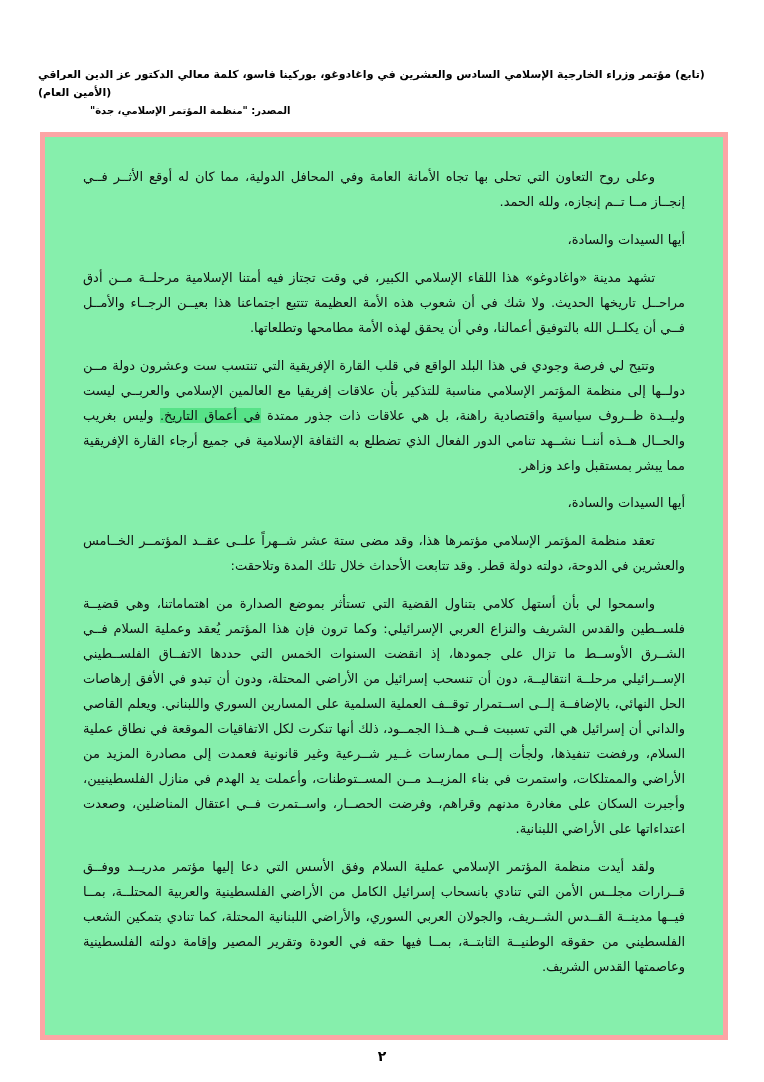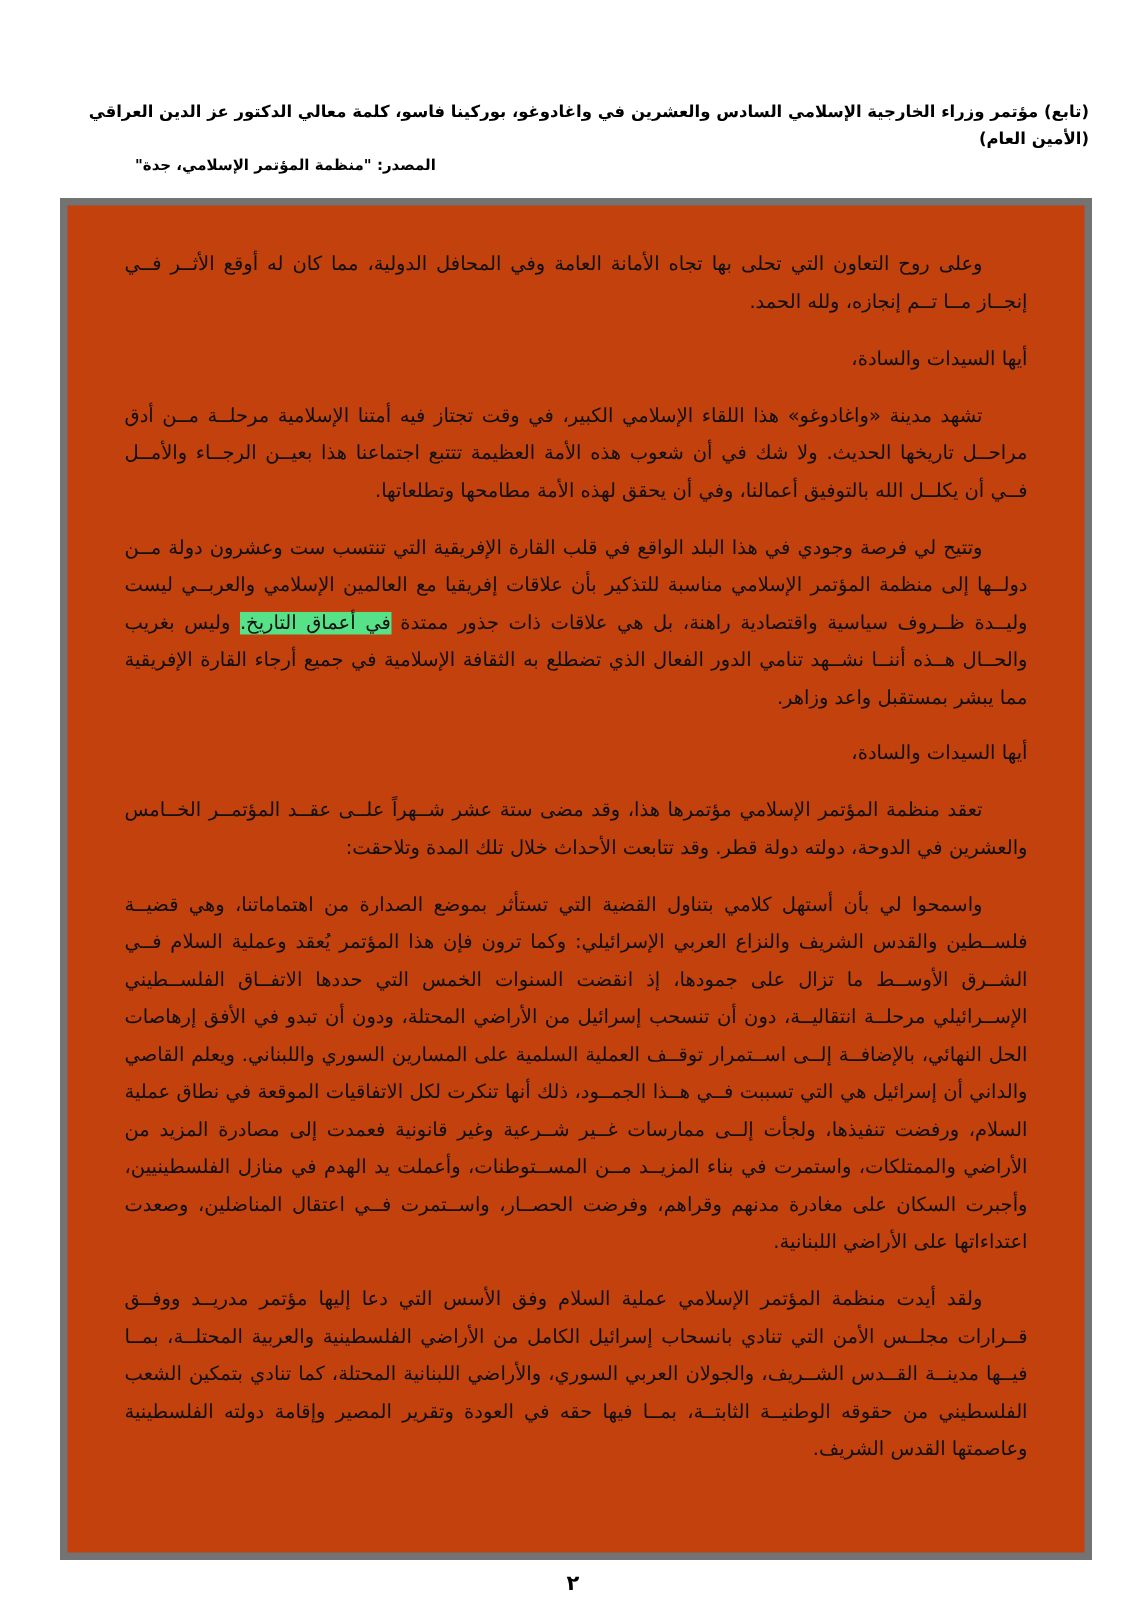--- a/index.html
+++ b/index.html
@@ -19,42 +19,42 @@
   }
   .header {
     margin: 66px 38px 0 38px;
     direction: rtl;
     color: #000;
   }
   .header-line1 {
     font-weight: bold;
     font-size: 11px;
     line-height: 1.6;
-    text-align: right;
+    text-align: left;
     letter-spacing: 0;
   }
   .header-line2 {
     font-weight: bold;
     font-size: 10px;
     line-height: 1.6;
     text-align: left;
     margin-left: 52px;
     margin-top: 2px;
   }
   .green-frame {
     position: absolute;
     left: 40px;
     top: 132px;
     width: 688px;
     height: 908px;
     box-sizing: border-box;
-    border: 5px solid #737373;
+    border: 5px solid #fca5a5;
     padding: 28px 38px 10px 38px;
     overflow: hidden;
-    background: #c2410c;
+    background: #86efac;
   }
   .doc-body {
     font-size: 13px;
     line-height: 1.92;
     color: #101010;
     text-align: justify;
     direction: rtl;
   }
   .para {
     margin: 0 0 13px 0;

